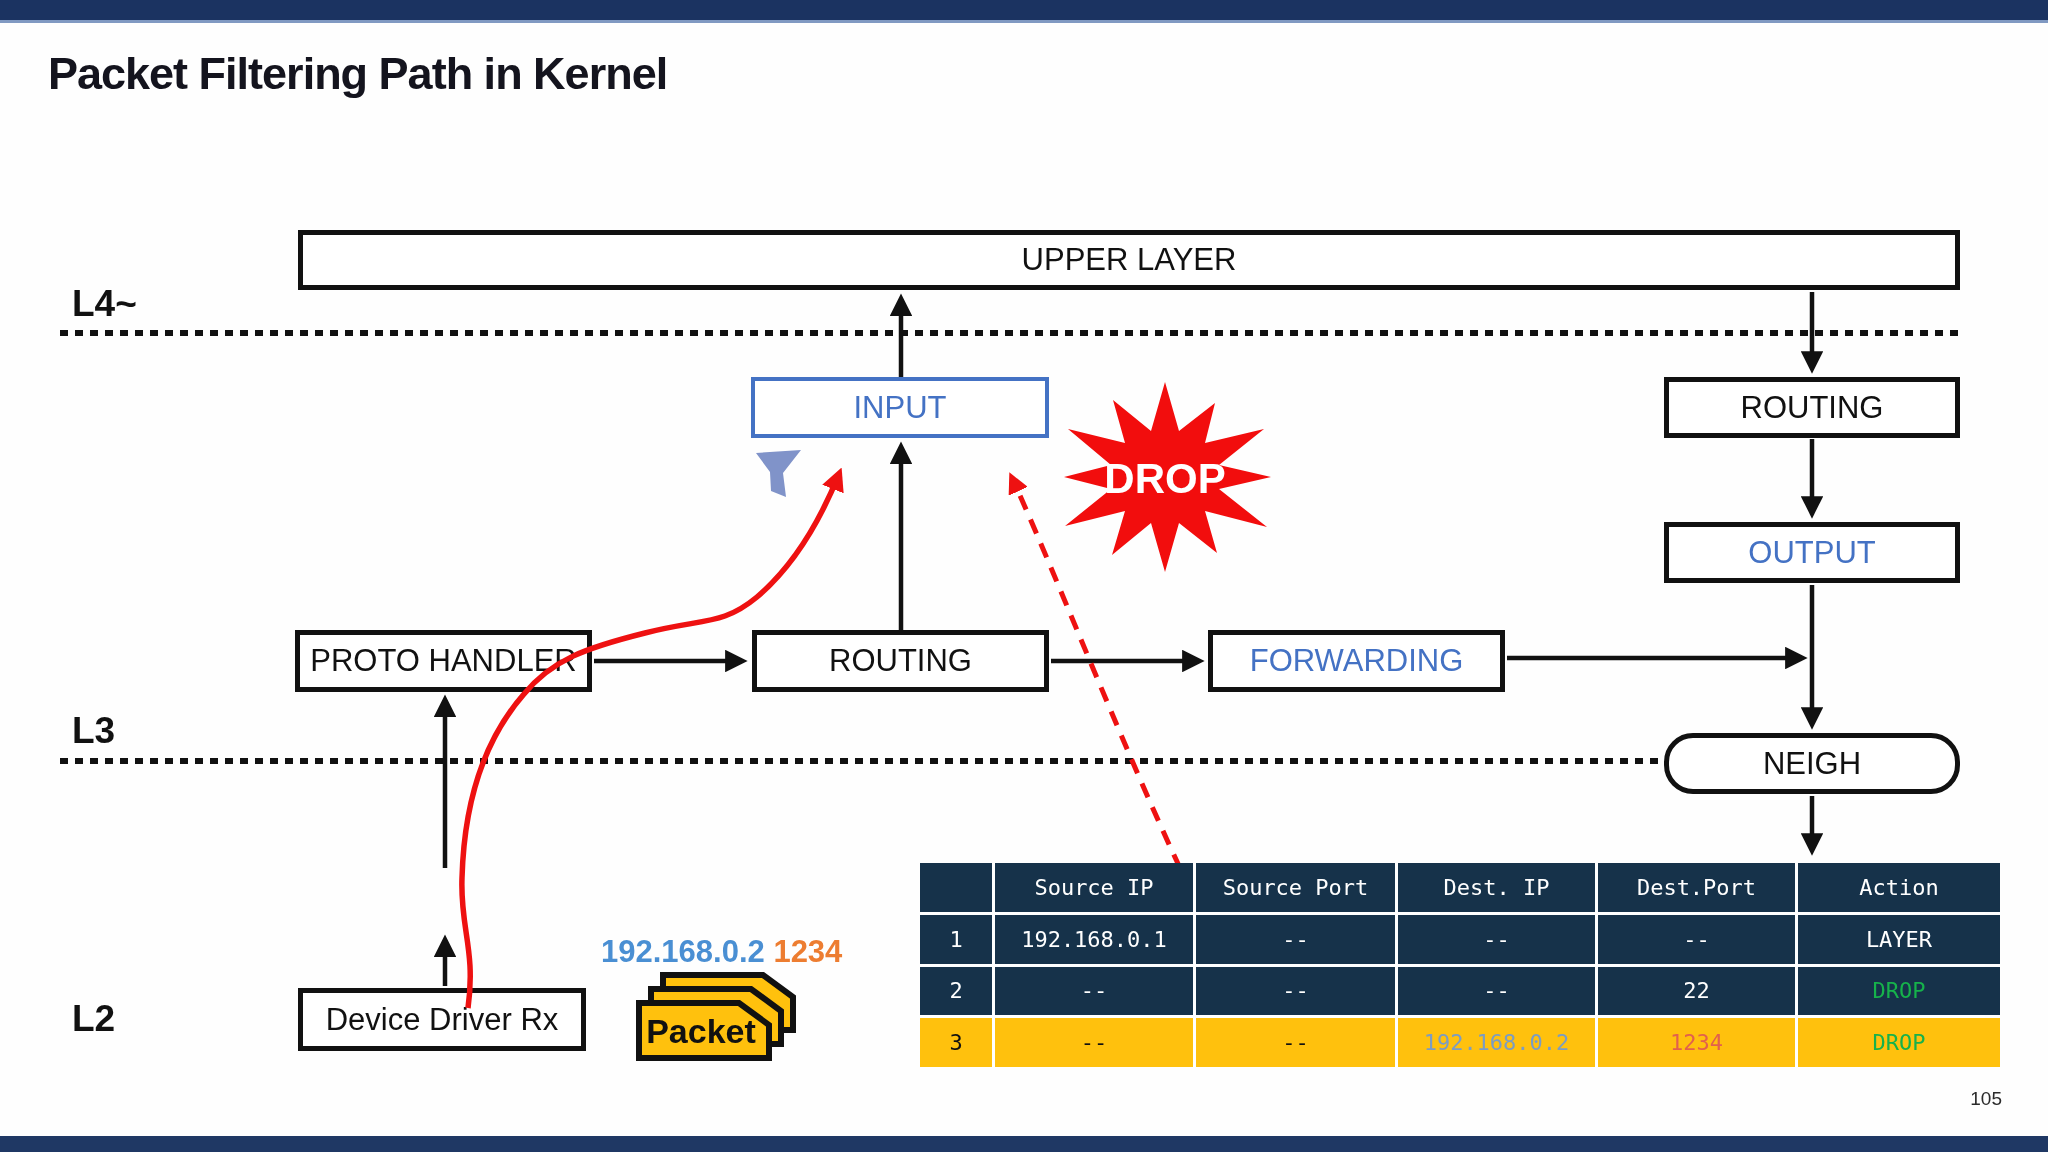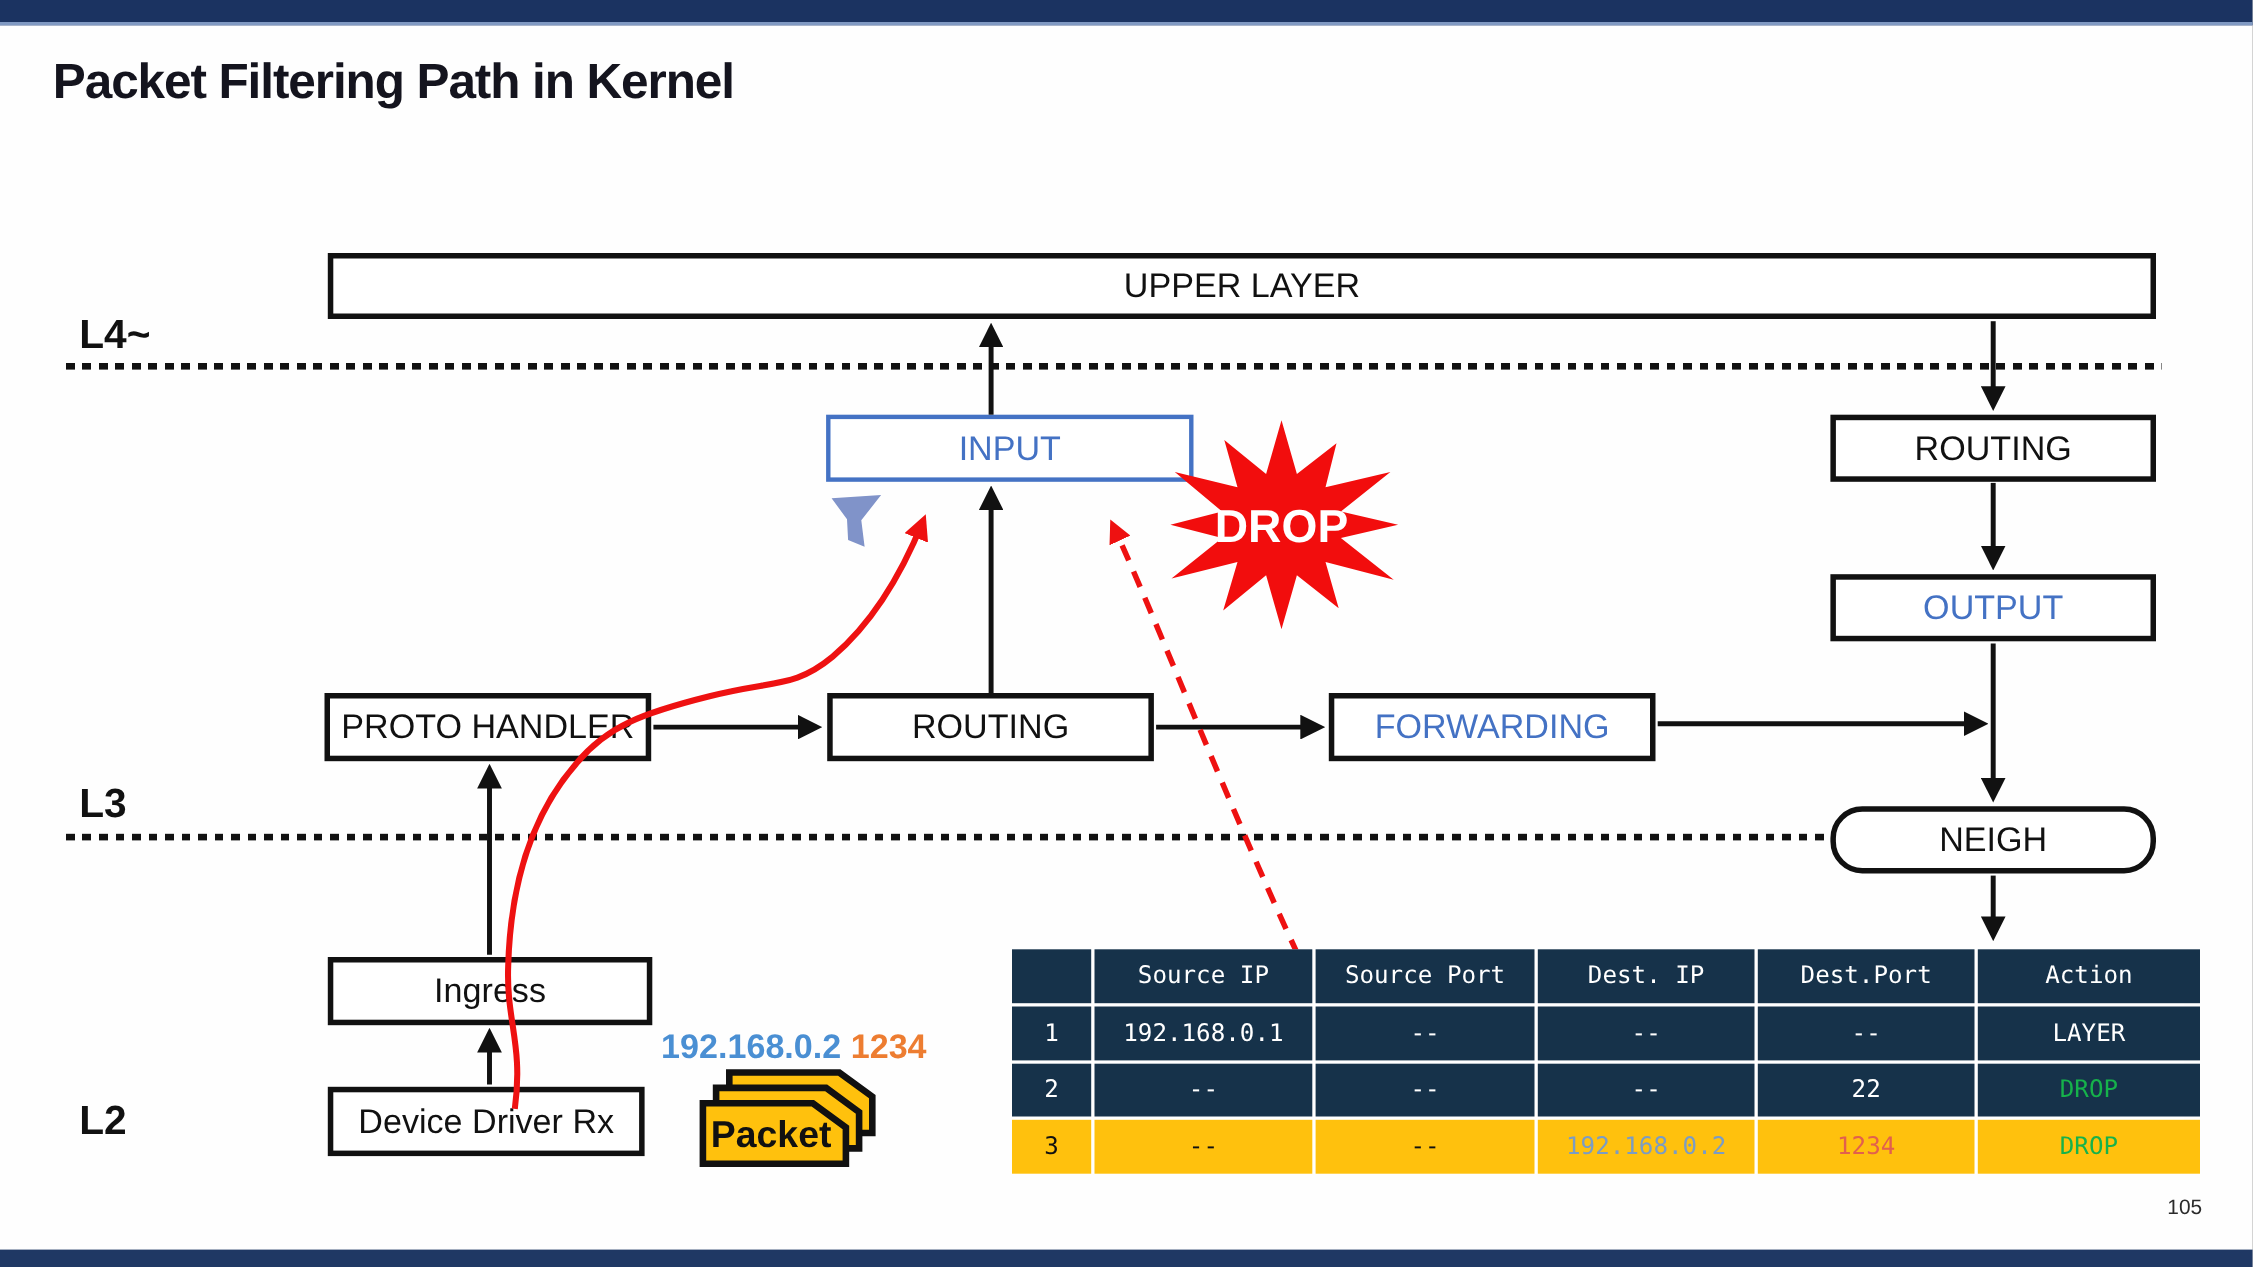--- a/index.html
+++ b/index.html
@@ -49,43 +49,40 @@
   <div class="layer-label" style="top:283px;">L4~</div>
   <div class="layer-label" style="top:710px;">L3</div>
   <div class="layer-label" style="top:998px;">L2</div>
 
   <div class="dotline" style="left:60px;top:330px;width:1905px;"></div>
   <div class="dotline" style="left:60px;top:758px;width:1604px;"></div>
 
   <div class="box" style="left:298px;top:230px;width:1662px;height:60px;">
       <span>UPPER LAYER</span>
     </div>
-  <div class="box blue-border blue-text" style="left:751px;top:377px;width:334px;height:61px;">
+  <div class="box blue-border blue-text" style="left:751px;top:377px;width:298px;height:61px;">
       <span>INPUT</span>
     </div>
   <div class="box" style="left:1664px;top:377px;width:296px;height:61px;">
       <span>ROUTING</span>
     </div>
   <div class="box blue-text" style="left:1664px;top:522px;width:296px;height:61px;">
       <span>OUTPUT</span>
     </div>
   <div class="box" style="left:295px;top:630px;width:297px;height:62px;">
       <span>PROTO HANDLER</span>
     </div>
   <div class="box" style="left:752px;top:630px;width:297px;height:62px;">
       <span>ROUTING</span>
     </div>
   <div class="box blue-text" style="left:1208px;top:630px;width:297px;height:62px;">
       <span>FORWARDING</span>
     </div>
   <div class="box" style="left:1664px;top:733px;width:296px;height:61px;border-radius:29px;">
       <span>NEIGH</span>
-    </div>
-  <div class="box" style="left:298px;top:870px;width:295px;height:62px;">
-      <span>Ingress</span>
     </div>
   <div class="box" style="left:298px;top:988px;width:288px;height:63px;">
       <span>Device Driver Rx</span>
     </div>
 
   <svg class="overlay" width="2048" height="1152" viewBox="0 0 2048 1152">
     <defs>
       <marker id="mB" viewBox="0 0 10 10" refX="7.5" refY="5" markerWidth="5" markerHeight="5" orient="auto-start-reverse">
         <path d="M0,0 L10,5 L0,10 z" fill="#111"></path>
       </marker>

